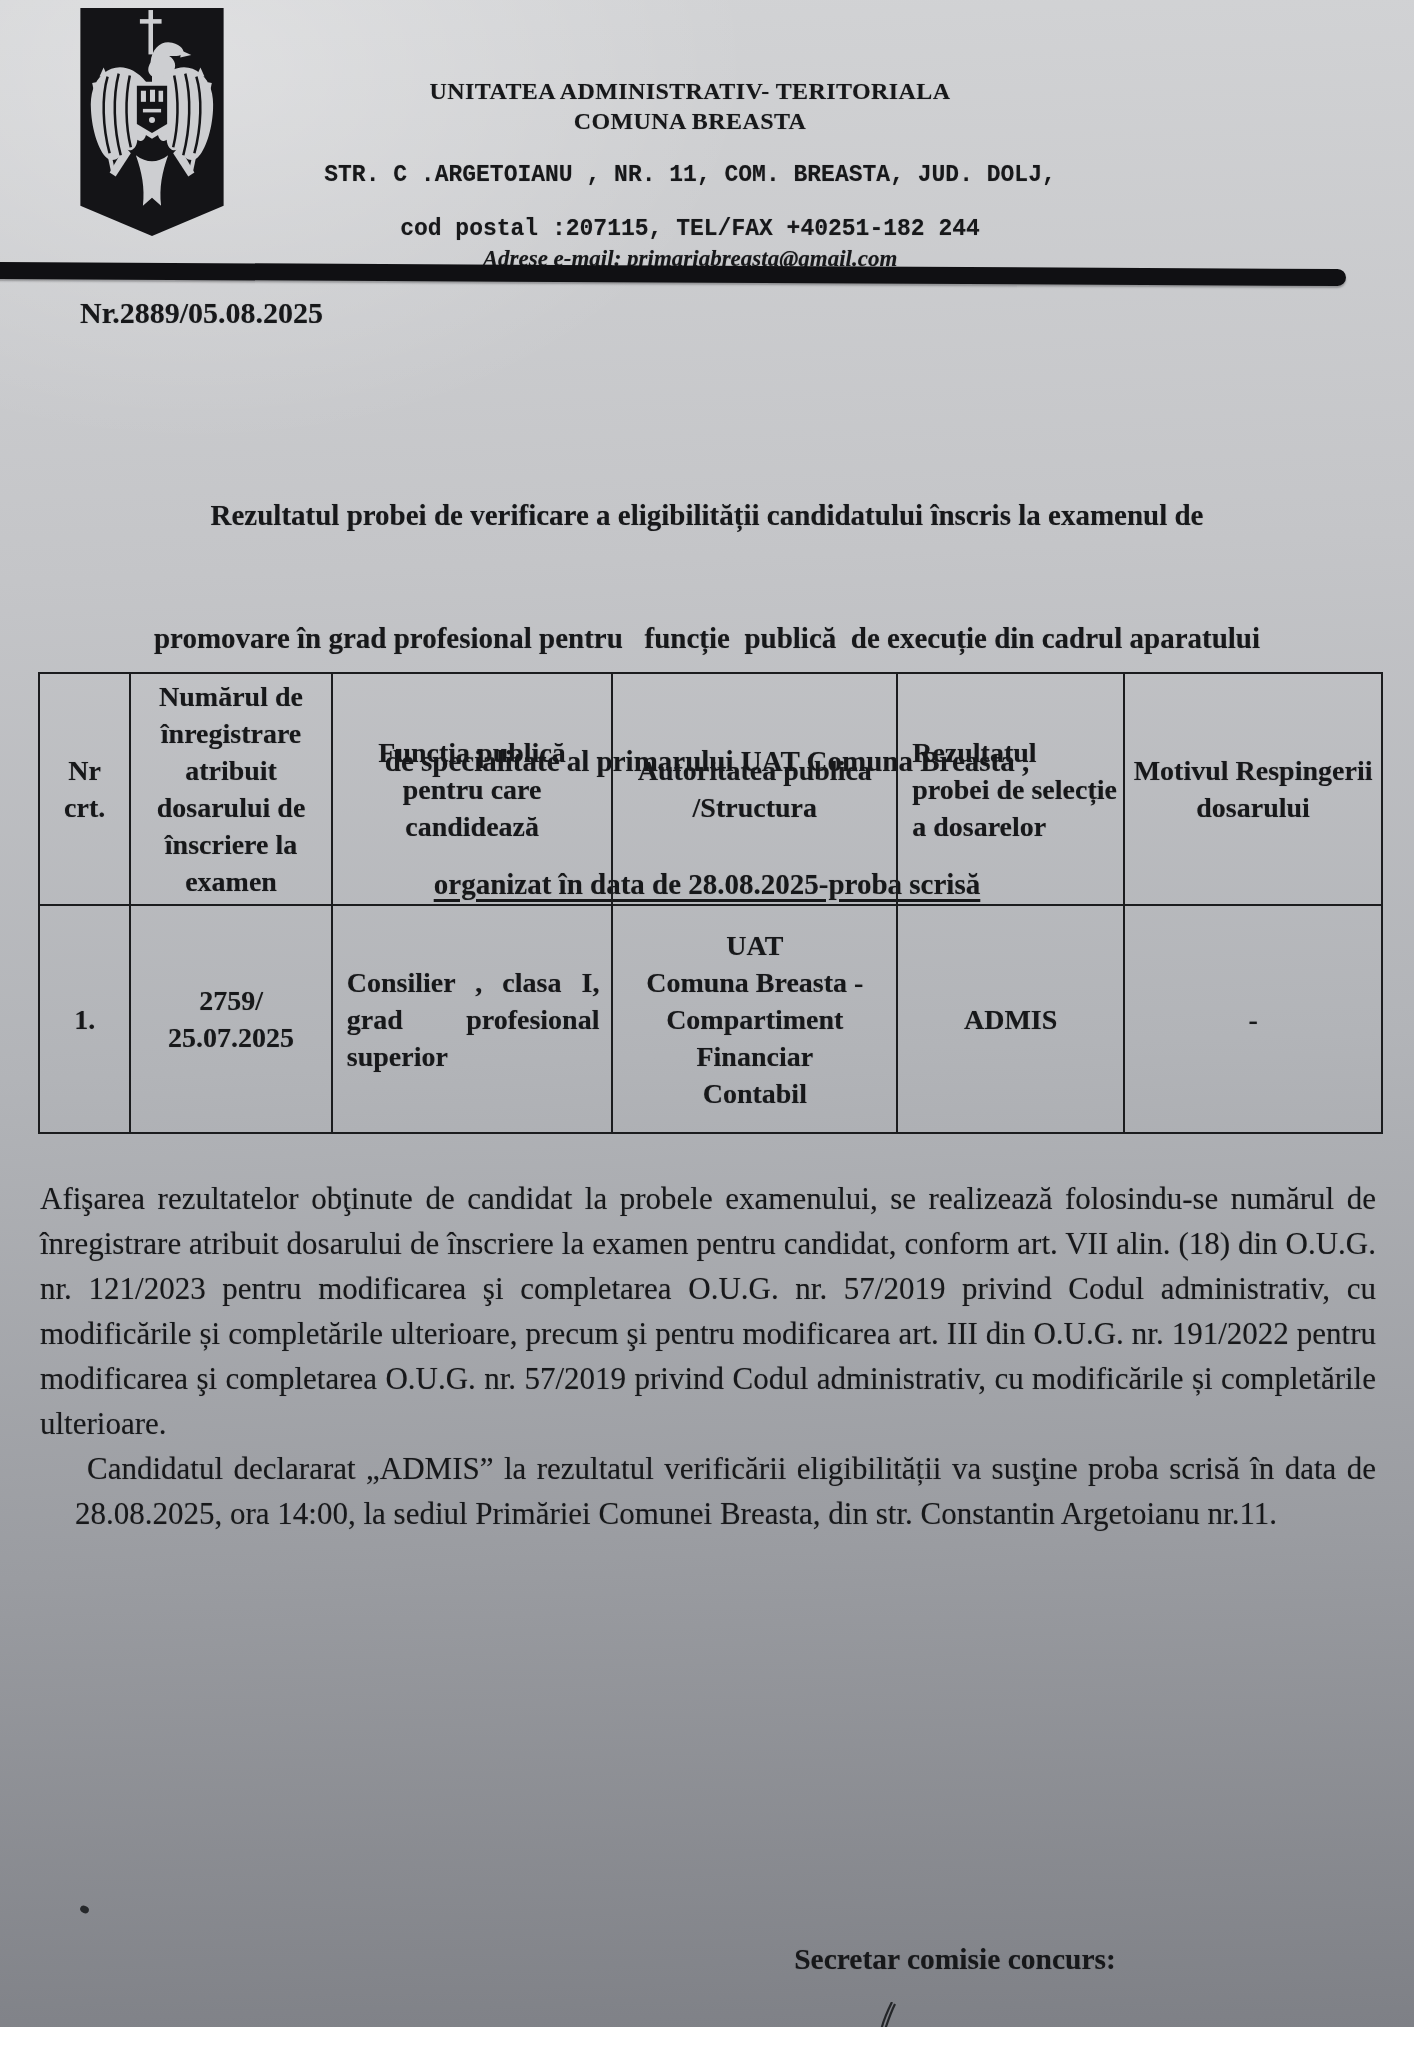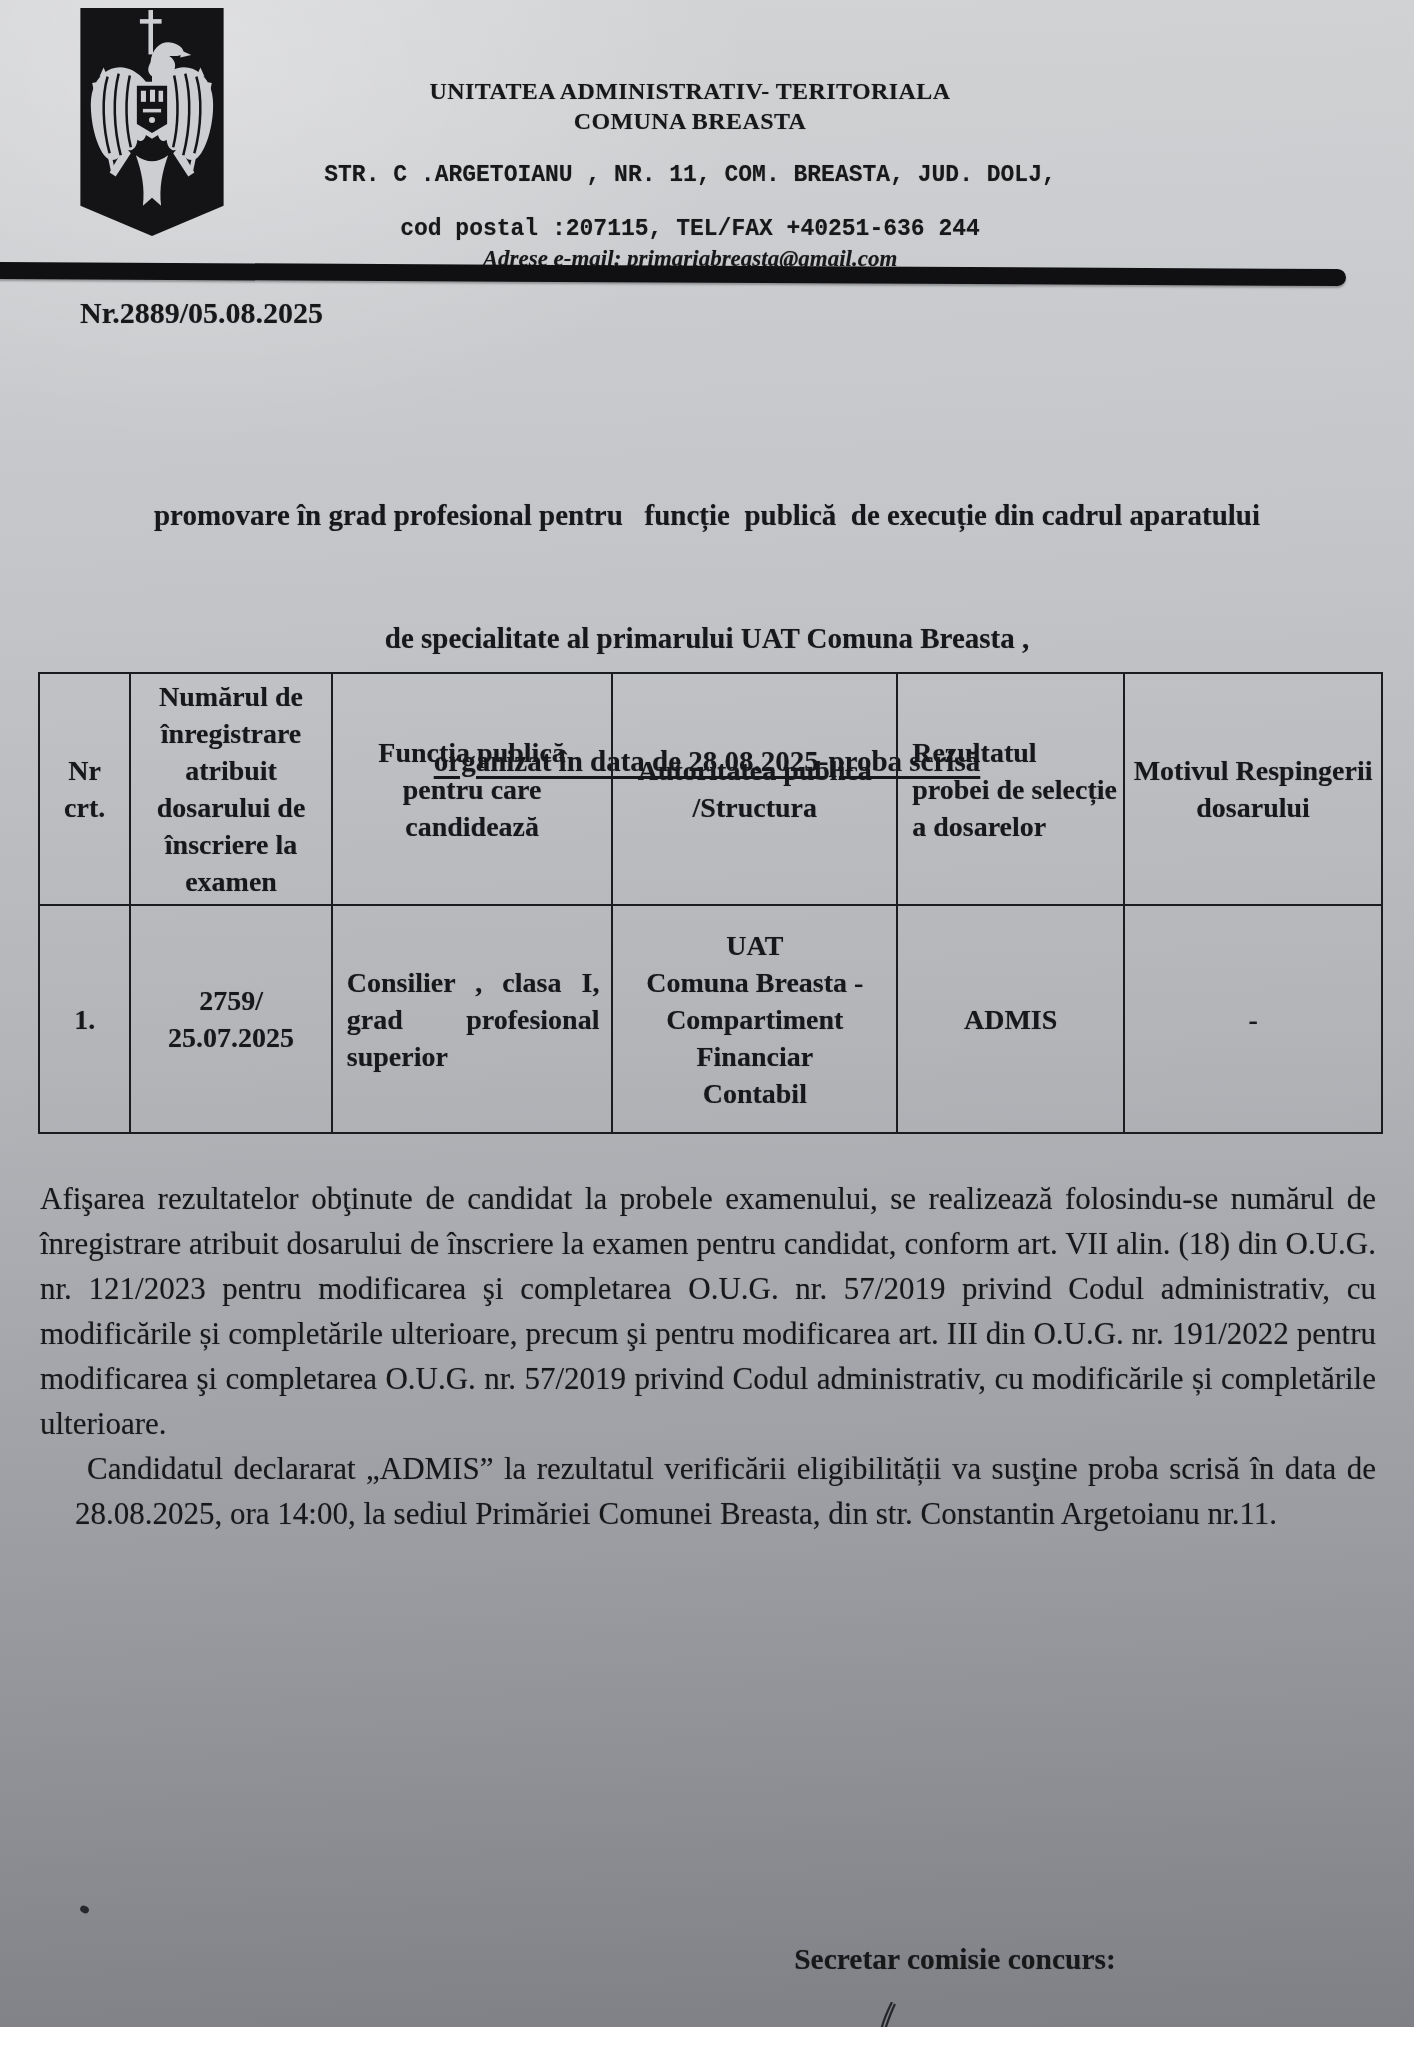--- a/index.html
+++ b/index.html
@@ -102,29 +102,30 @@
       <path d="M238,140 C250,180 248,240 234,292"></path>
       <path d="M216,134 C228,180 226,242 212,296"></path>
       <path d="M194,138 C204,184 202,240 192,280"></path>
     </g>
   </svg>
 
   <div class="hdr">
     <div class="org">UNITATEA ADMINISTRATIV- TERITORIALA</div>
     <div class="org">COMUNA BREASTA</div>
     <div class="addr">STR. C .ARGETOIANU , NR. 11, COM. BREASTA, JUD. DOLJ,</div>
-    <div class="addr">cod postal :207115, TEL/FAX +40251-636 244</div>
+    <div class="addr">cod postal :207115, TEL/FAX +40251-182 244</div>
     <div class="email">Adrese  e-mail: primariabreasta@gmail.com</div>
   </div>
 
   <div class="rule"></div>
 
   <div class="nr">Nr.2889/05.08.2025</div>
 
   <div class="title">
+    <div>Rezultatul probei de verificare a eligibilității candidatului înscris la examenul de</div>
     <div>promovare în grad profesional pentru   funcție  publică  de execuție din cadrul aparatului</div>
     <div>de specialitate al primarului UAT Comuna Breasta ,</div>
     <div class="u">organizat în data de 28.08.2025-proba scrisă</div>
   </div>
 
   <table class="doc-table">
     <colgroup>
       <col style="width:6.8%">
         <col style="width:15.0%">
         <col style="width:20.9%">

